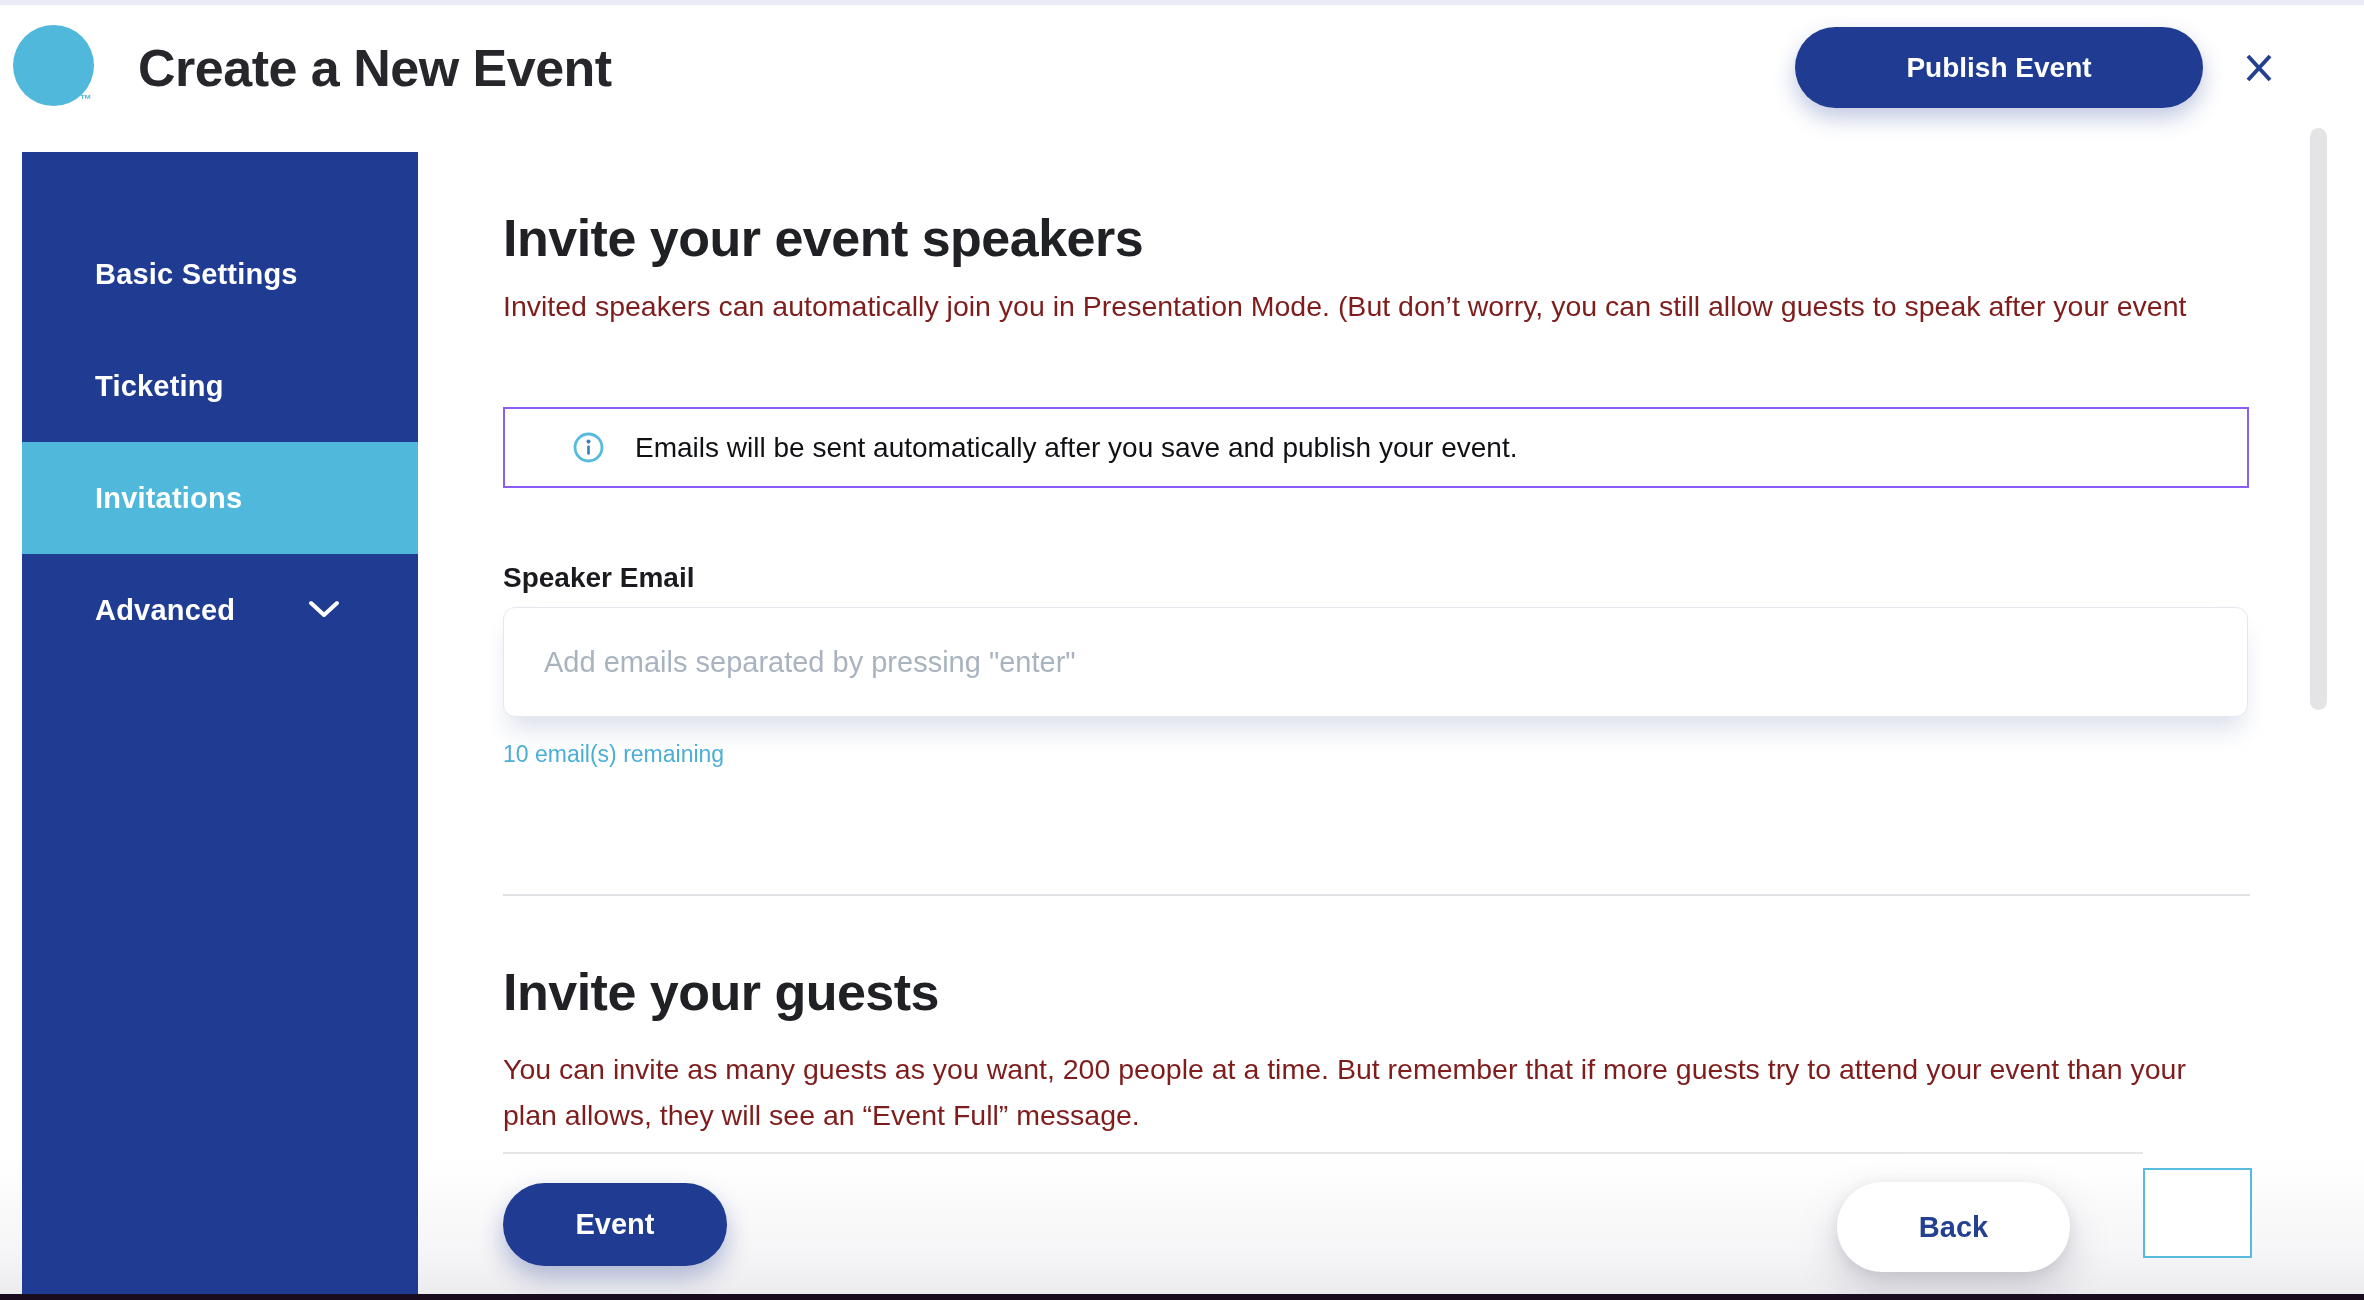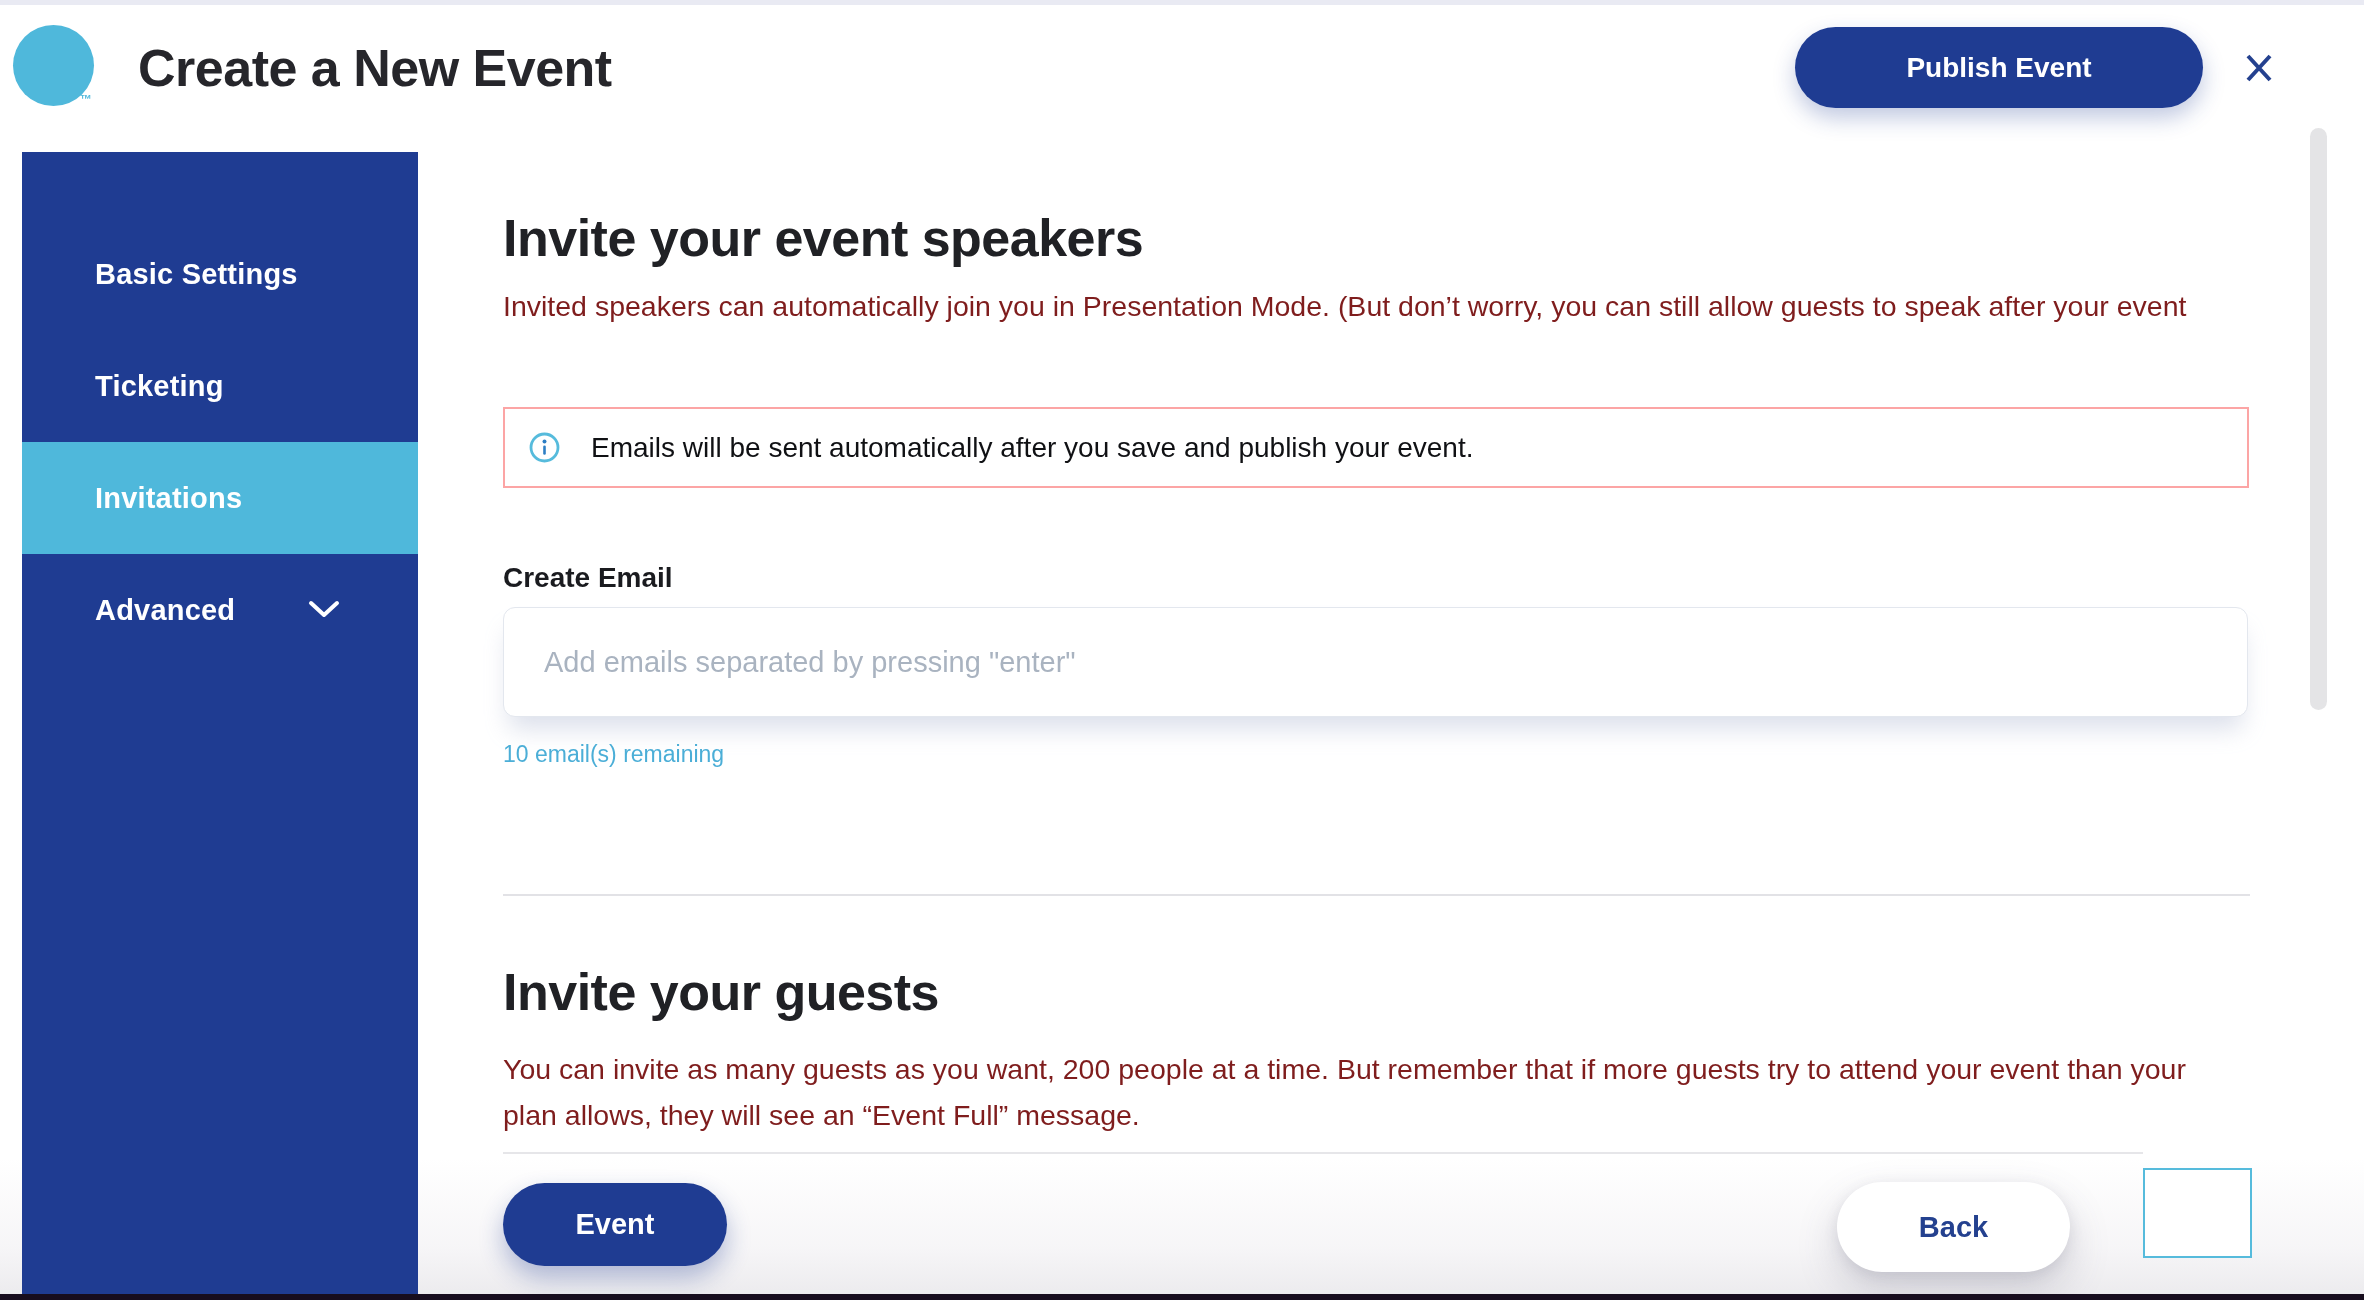--- a/index.html
+++ b/index.html
@@ -30,21 +30,21 @@
   
   .h1{position:absolute;left:503px;font-size:52px;font-weight:600;color:#202125;letter-spacing:-0.5px;white-space:nowrap;}
   .h1.speakers{top:208px;}
   .h1.guests{top:962px;}
   .para{position:absolute;left:503px;font-size:28.5px;line-height:46px;color:#7f1d1d;white-space:nowrap;}
   .para.speakers{top:283px;}
   .para.guests{top:1046px;}
 
   .info-banner{
     position:absolute;left:503px;top:407px;width:1746px;height:81px;box-sizing:border-box;
-    border:2px solid #fca5a5;background:#ffffff;display:flex;align-items:center;
+    border:2px solid #8b5cf6;background:#ffffff;display:flex;align-items:center;padding-left:44px;
   }
   .info-icon{margin-left:24px;display:flex;align-items:center;}
   .info-text{margin-left:31px;font-size:28px;color:#101114;}
 
   .field-label{position:absolute;left:503px;top:562px;font-size:28px;font-weight:600;color:#1a1b1f;}
   .email-input{
     position:absolute;left:503px;top:607px;width:1745px;height:110px;box-sizing:border-box;
     border:1.5px solid #e3e7ee;border-radius:12px;background:#ffffff;padding:0 40px;
     font-family:inherit;font-size:29px;color:#30323a;outline:none;
     box-shadow:0 18px 24px -6px rgba(150,160,195,0.33);
@@ -124,21 +124,21 @@
     <span class="info-icon">
       <svg width="31" height="31" viewBox="0 0 31 31">
         <circle cx="15.5" cy="15.5" r="13.5" fill="none" stroke="#56BBDC" stroke-width="2.8"></circle>
         <circle cx="15.5" cy="9.6" r="2" fill="#2D7EC4"></circle>
         <rect x="14.2" y="13.4" width="2.6" height="9.4" rx="1.3" fill="#2D7EC4"></rect>
       </svg>
     </span>
     <span class="info-text">Emails will be sent automatically after you save and publish your event.</span>
   </div>
 
-  <div class="field-label">Create Email</div>
+  <div class="field-label">Speaker Email</div>
   <input class="email-input" type="text" placeholder="Add emails separated by pressing &quot;enter&quot;" style="">
   <div class="remaining-link">10 email(s) remaining</div>
 
   <div class="divider1"></div>
 
   <div class="h1 guests">Invite your guests</div>
   <div class="para guests">
     <div>You can invite as many guests as you want, 200 people at a time. But remember that if more guests try to attend your event than your</div>
     <div>plan allows, they will see an “Event Full” message.</div>
   </div>

